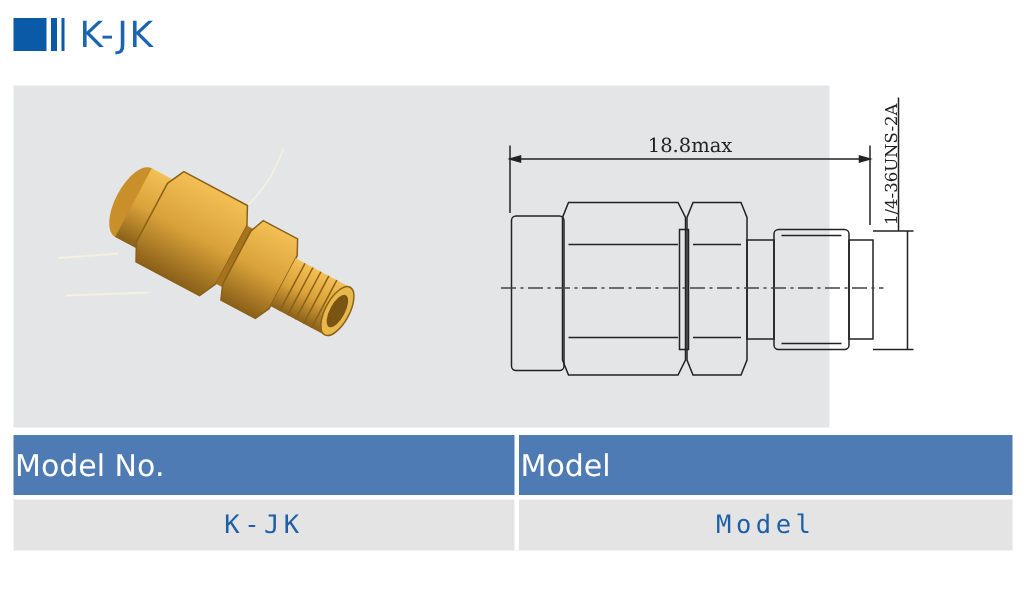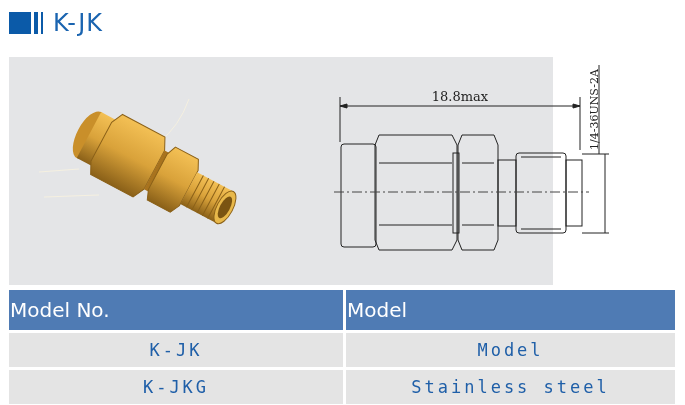--- a/index.html
+++ b/index.html
@@ -93,18 +93,14 @@
 <table>
   <tbody>
       <tr class="hdr">
     <td class="c1">Model No.</td>
     <td>Model</td>
   </tr>
   <tr class="row">
     <td class="c1">K-JK</td>
     <td>Model</td>
   </tr>
-  <tr class="row">
-    <td class="c1">K-JKG</td>
-    <td>Stainless steel</td>
-  </tr>
 </tbody>
   </table>
 
 </body></html>

